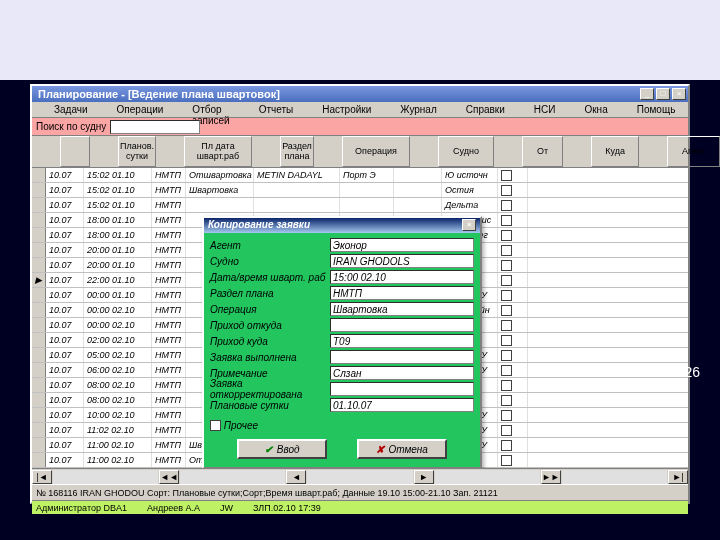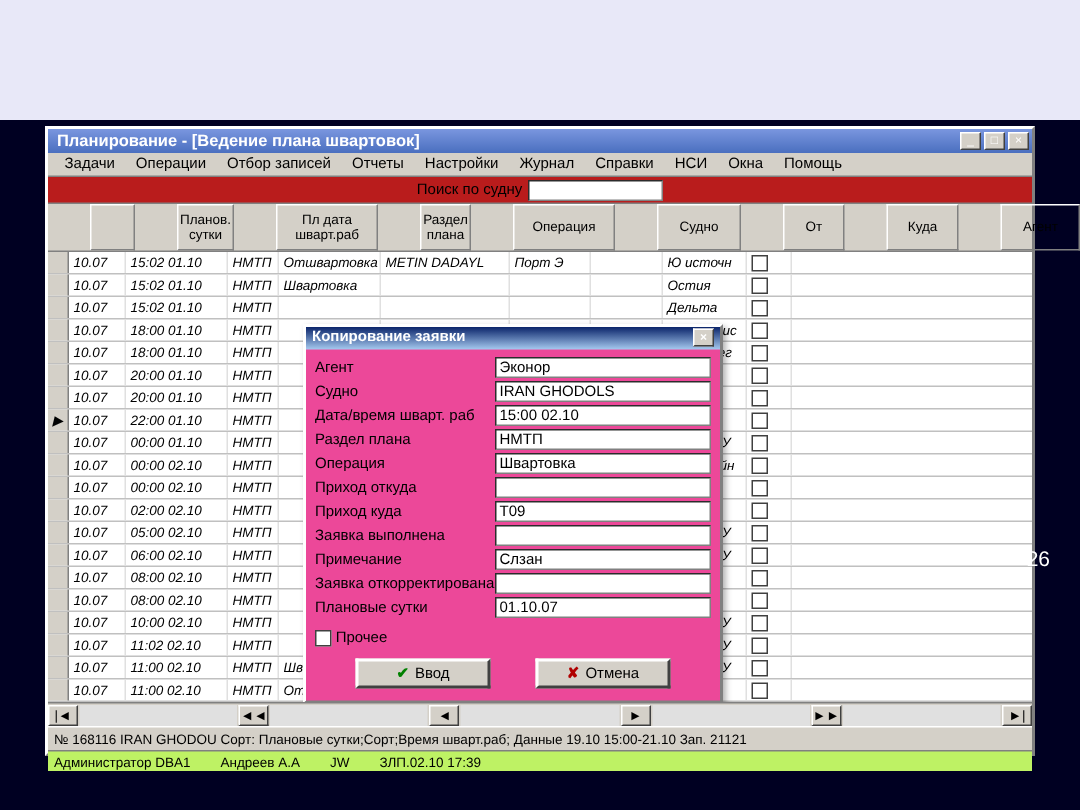--- a/index.html
+++ b/index.html
@@ -5,33 +5,33 @@
   * { box-sizing: border-box; margin: 0; padding: 0; }
   body { width: 720px; height: 540px; background: #000022; font-family: Tahoma, Arial, sans-serif; font-size: 10px; color: #000; overflow: hidden; }
   .slide { width: 720px; height: 386px; position: relative; }
   .title { color: #000; background: #e8e8f8; text-align: center; font-size: 16px; font-weight: bold; padding: 4px 0 2px; }
   .subtitle { color: #000; background: #e8e8f8; text-align: center; font-size: 11px; padding: 1px 0; }
   .bg-top { position:absolute; top:0; left:0; right:0; height:80px; background:#e8e8f8; }
   .app-frame { position: absolute; top: 84px; left: 30px; width: 660px; height: 420px; background: #d4d0c8; border: 2px solid #808080; border-top-color:#fff; border-left-color:#fff; font-size: 10px; }
   .titlebar { background: linear-gradient(#7a96df,#4a6fbf); color: #fff; height: 16px; display: flex; align-items: center; padding: 0 2px; font-size: 11px; }
   .titlebar .t { flex: 1; padding-left: 4px; font-weight: bold; }
   .winbtn { width: 14px; height: 12px; background: #d4d0c8; border: 1px solid #fff; border-right-color:#404040; border-bottom-color:#404040; margin-left: 2px; font-size: 8px; text-align:center; line-height:10px; }
-  .menubar { background:#d4d0c8; height:16px; display:flex; padding:1px 8px; gap:8px; font-size:10px; border-bottom:1px solid #808080;}
+  .menubar { background:#d4d0c8; height:16px; display:flex; padding:1px 19px; gap:23px; font-size:10px; border-bottom:1px solid #808080;}
   .menubar span { padding:1px 3px; }
-  .toolbar { height:18px; background:#b91c1c; border-bottom:1px solid #808080; display:flex; align-items:center; padding:0 4px; gap:4px; font-size:10px;justify-content:center;}
+  .toolbar { height:18px; background:#fca5a5; border-bottom:1px solid #808080; display:flex; align-items:center; padding:0 4px; gap:4px; font-size:10px;}
   .toolbar input { height:14px; width:90px; font-size:10px; border:1px inset #808080;}
   .headers { display:flex; background:#d4d0c8; border-bottom:1px solid #808080; height:32px; }
   .hcell { border:1px solid #fff; border-right-color:#808080; border-bottom-color:#808080; padding:2px 14px; font-size:9px; display:flex; align-items:center; justify-content:center; text-align:center; line-height:1.1;margin-left:28px;}
   .grid { background:#fff; overflow:hidden; height:300px; position:relative;}
   .row { display:flex; height:15px; border-bottom:1px solid #c0c0c0; font-size:9px; align-items:center;font-style:italic;}
   .cell { padding:0 3px; border-right:1px solid #e0e0e0; overflow:hidden; white-space:nowrap; height:100%; display:flex; align-items:center;}
   .rowmark { width:14px; background:#d4d0c8; border-right:1px solid #808080; }
   .c-date1{width:38px;} .c-date2{width:68px;} .c-raz{width:34px;} .c-op{width:68px;} .c-ship{width:86px;} .c-from{width:54px;} .c-to{width:48px;} .c-agent{width:56px;} .c-chk{width:30px;}
   .chk { width:11px; height:11px; border:1px solid #404040; background:#fff; display:inline-block;}
-  .dialog { position:absolute; top:48px; left:170px; width:280px; background:#ec4899; border:2px solid #808080; border-top-color:#fff; border-left-color:#fff; z-index:10; box-shadow:2px 2px 4px rgba(0,0,0,0.3);}
+  .dialog { position:absolute; top:48px; left:170px; width:280px; background:#22c55e; border:2px solid #808080; border-top-color:#fff; border-left-color:#fff; z-index:10; box-shadow:2px 2px 4px rgba(0,0,0,0.3);font-style:italic;}
   .dialog .dtitle { background:linear-gradient(#0a246a,#a6caf0); color:#fff; height:15px; padding:1px 4px; font-size:10px; font-weight:bold; display:flex;}
   .dialog .dtitle span:first-child{flex:1;}
   .dialog .body { padding:4px 6px; }
   .drow { display:flex; height:16px; align-items:center; }
   .drow .lbl { width:120px; font-size:10px; }
   .drow .val { flex:1; background:#fff; border:1px inset #808080; height:14px; padding:0 2px; font-size:10px; display:flex; align-items:center;}
   .drow .chkline { font-size:10px; }
   .dbtns { display:flex; justify-content:center; gap:30px; padding:6px 0 8px;}
   .dbtn { width:90px; height:20px; background:#d4d0c8; border:2px solid #fff; border-right-color:#404040; border-bottom-color:#404040; font-size:10px; display:flex; align-items:center; justify-content:center; gap:4px;}
   .green{color:#008000;font-weight:bold;} .red{color:#b00000;font-weight:bold;}

